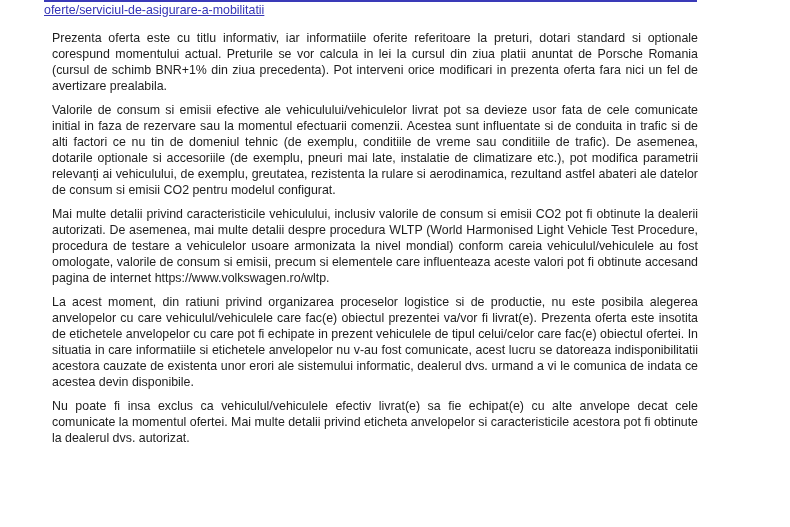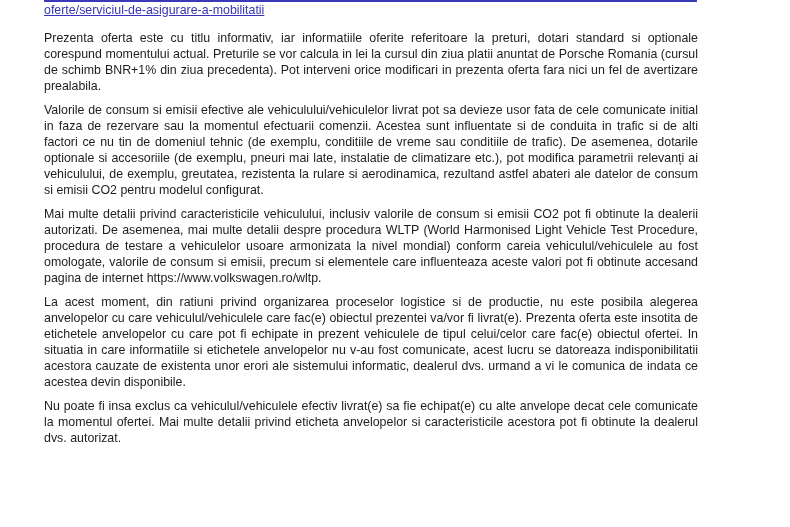--- a/index.html
+++ b/index.html
@@ -36,21 +36,21 @@
   .link-line {
     margin: 0 0 12px 0;
     white-space: nowrap;
   }
   .doc-link {
     color: #3434b6;
     text-decoration: underline;
     cursor: pointer;
   }
   .para {
-    margin: 0 0 8px 0;
+    margin: 0 0 8px 8px;
     text-align: justify;
   }
 </style>
 </head>
 <body>
 
 <div class="page">
 
   <div class="clipped-underline"></div>
 

